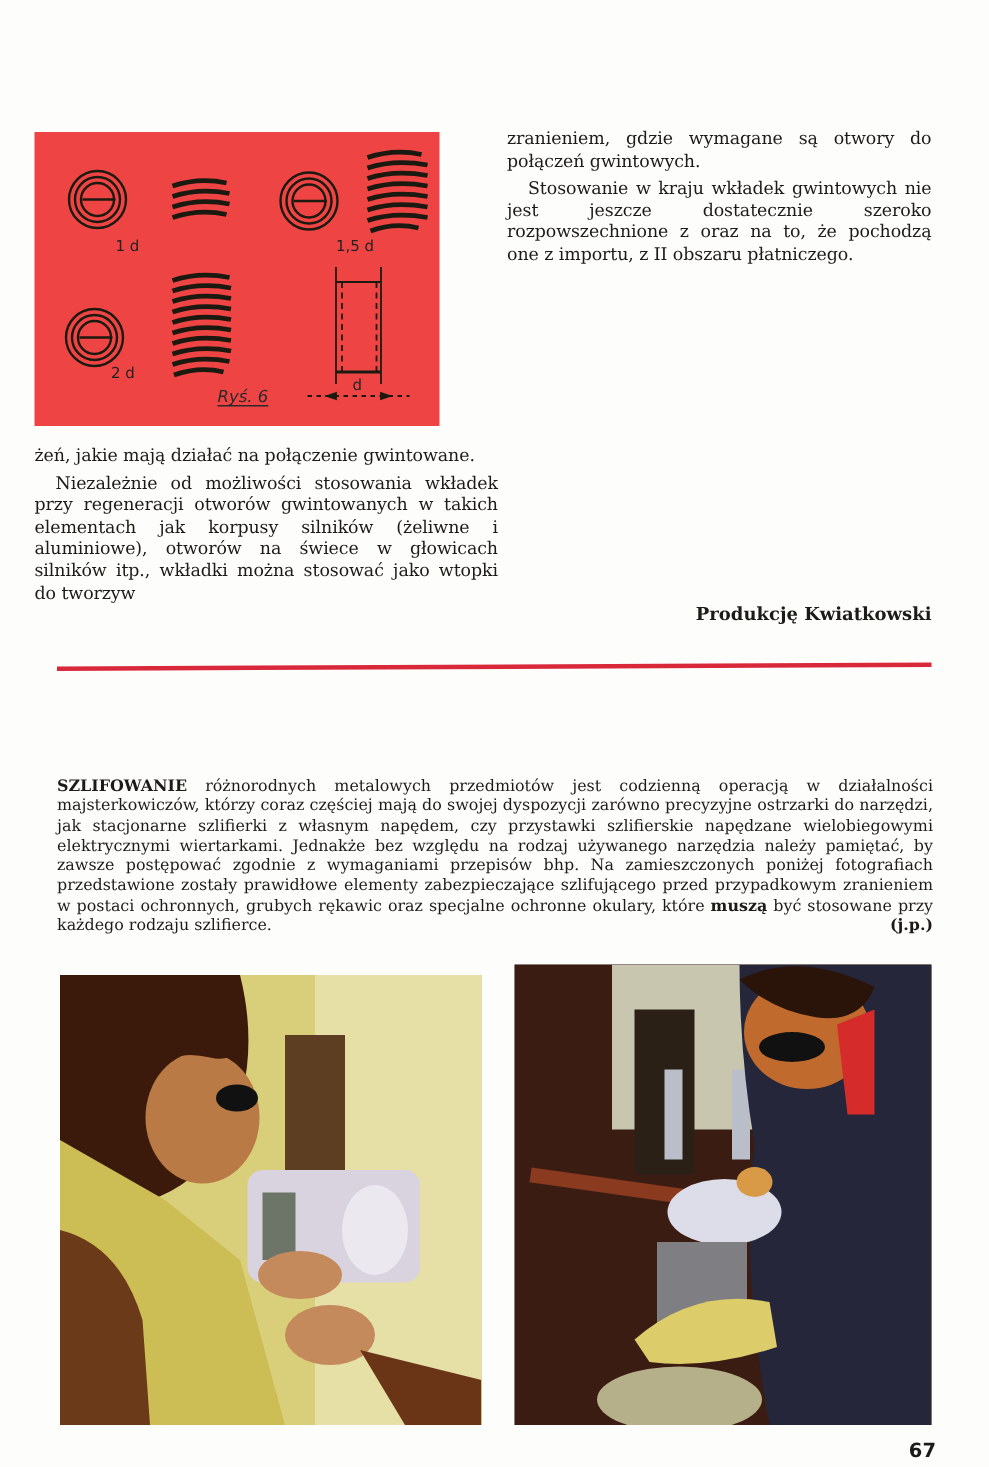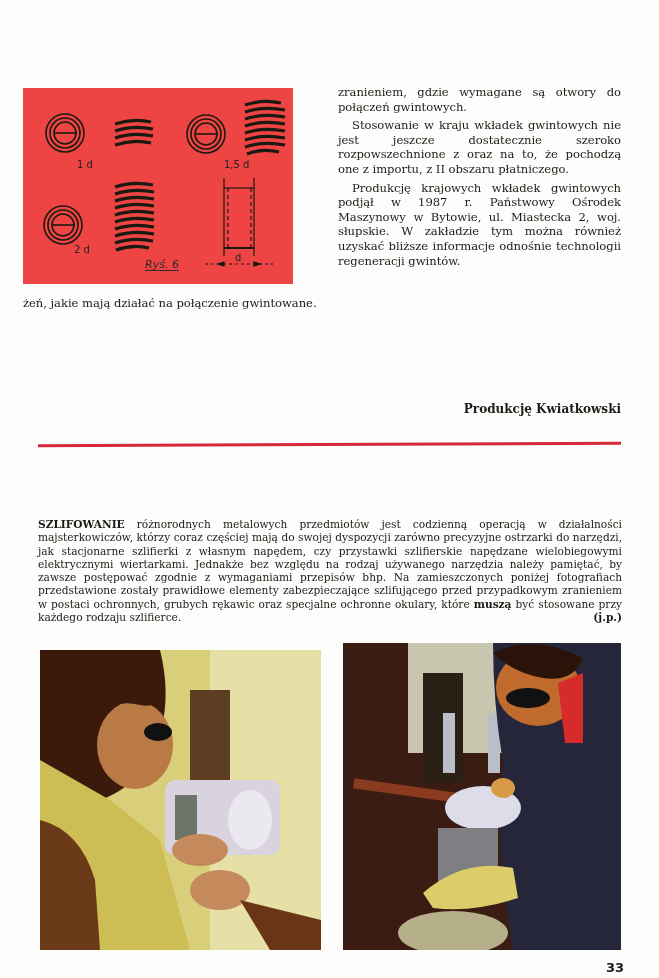--- a/index.html
+++ b/index.html
@@ -138,26 +138,26 @@
   </svg>
   <span class="fig-label" style="left:54px;top:71px;">1 d</span>
   <span class="fig-label" style="left:201px;top:71px;">1,5 d</span>
   <span class="fig-label" style="left:51px;top:156px;">2 d</span>
   <span class="fig-label" style="left:212px;top:164px;">d</span>
   <span class="fig-caption" style="left:122px;top:170px;">Ryś. 6</span>
 </div>
 
 <div class="abs col col-left">
   <p>żeń, jakie mają działać na połączenie gwintowane.</p>
+  <p class="indent">Niezależnie od możliwości stosowania wkładek przy regeneracji otworów gwintowanych w takich elementach jak korpusy silników (żeliwne i aluminiowe), otworów na świece w głowicach silników itp., wkładki można stosować jako wtopki do tworzyw</p>
 </div>
 
 <div class="abs col col-right">
   <p>zranieniem, gdzie wymagane są otwory do połączeń gwintowych.</p>
   <p class="indent">Stosowanie w kraju wkładek gwintowych nie jest jeszcze dostatecznie szeroko rozpowszechnione z oraz na to, że pochodzą one z importu, z II obszaru płatniczego.</p>
-  <p class="indent">Produkcję krajowych wkładek gwintowych podjął w 1987 r. Państwowy Ośrodek Maszynowy w Bytowie, ul. Miastecka 2, woj. słupskie. W zakładzie tym można również uzyskać bliższe informacje odnośnie technologii regeneracji gwintów.</p>
 </div>
 <div class="abs author">Produkcję Kwiatkowski</div>
 
 <div class="abs rule"></div>
 
 <div class="abs box-text">
   <b>SZLIFOWANIE</b><span> różnorodnych metalowych przedmiotów jest codzienną operacją w działalności majsterkowiczów, którzy coraz częściej mają do swojej dyspozycji zarówno precyzyjne ostrzarki do narzędzi, jak stacjonarne szlifierki z własnym napędem, czy przystawki szlifierskie napędzane wielobiegowymi elektrycznymi wiertarkami. Jednakże bez względu na rodzaj używanego narzędzia należy pamiętać, by zawsze postępować zgodnie z wymaganiami przepisów bhp. Na zamieszczonych poniżej fotografiach przedstawione zostały prawidłowe elementy zabezpieczające szlifującego przed przypadkowym zranieniem w postaci ochronnych, grubych rękawic oraz specjalne ochronne okulary, które </span><b>muszą</b><span> być stosowane przy każdego rodzaju szlifierce.</span><span class="sig">(j.p.)</span>
 </div>
 
 <div class="abs photo photo-left">
@@ -193,13 +193,13 @@
     <path d="M215 40 L240 30 L240 100 L222 100 Z" fill="#d52b2a"></path>
     <rect x="10" y="145" width="150" height="10" fill="#8a3a1e" transform="rotate(8 80 150)"></rect>
     <ellipse cx="140" cy="165" rx="38" ry="22" fill="#dcdde8"></ellipse>
     <ellipse cx="160" cy="145" rx="12" ry="10" fill="#d99a48"></ellipse>
     <rect x="95" y="185" width="60" height="55" fill="#7f7e82"></rect>
     <path d="M80 250 Q120 215 170 225 L175 255 Q130 270 90 265 Z" fill="#dccc6a"></path>
     <ellipse cx="110" cy="290" rx="55" ry="22" fill="#b6b08a"></ellipse>
   </svg>
 </div>
 
-<div class="abs page-num">33</div>
+<div class="abs page-num">67</div>
 
 </body></html>

